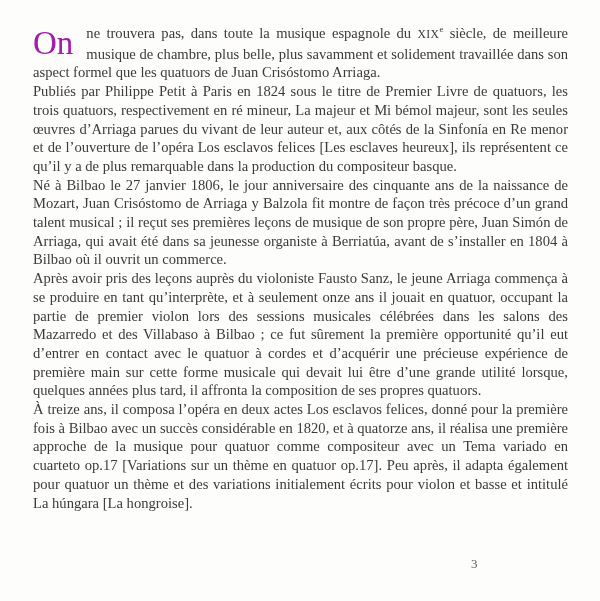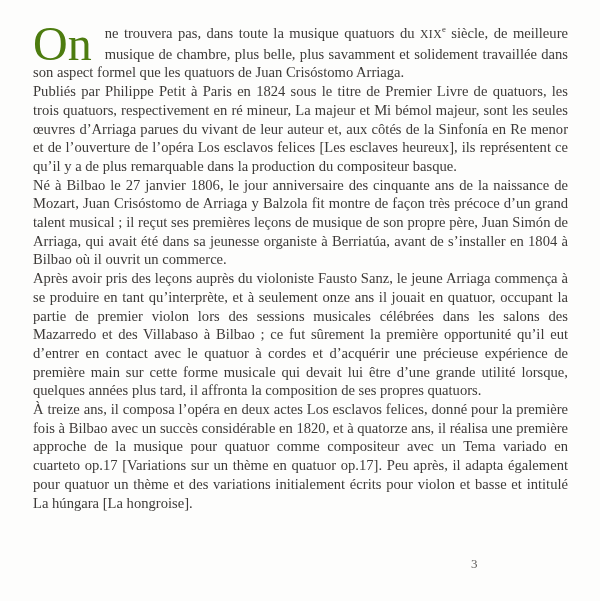--- a/index.html
+++ b/index.html
@@ -15,38 +15,38 @@
   .text-block{
     position:absolute;left:33px;top:24px;width:535px;
     color:#3d3a38;
     font-size:14.6px;line-height:18.7px;
     text-align:justify;
     -webkit-hyphens:none;hyphens:none;
   }
   .para{margin:0;padding:0;}
   .dropcap{
     float:left;
-    font-size:48px;line-height:37px;
+    font-size:33px;line-height:37px;
     padding:1px 13px 0 0;
-    color:#4d7c0f;
+    color:#a21caf;
   }
   .run-n{font-style:normal;}
   .run-i{}
   .run-sc{font-size:0.80em;letter-spacing:0.4px;}
   .run-sup{vertical-align:super;font-size:0.60em;line-height:0;}
   .page-number{
     position:absolute;left:471px;top:556px;
     font-size:13px;color:#5c5a58;
   }
 </style>
 </head>
 <body>
 
 <div class="page">
   <div class="text-block">
-      <p class="para"><span class="dropcap">On</span><span class="run-n">ne trouvera pas, dans toute la musique quatuors du </span><span class="run-sc">XIX</span><span class="run-sup">e</span><span class="run-n"> siècle, de meilleure musique de chambre, plus belle, plus savamment et solidement travaillée dans son aspect formel que les quatuors de Juan Crisóstomo Arriaga.</span></p>
+      <p class="para"><span class="dropcap">On</span><span class="run-n">ne trouvera pas, dans toute la musique espagnole du </span><span class="run-sc">XIX</span><span class="run-sup">e</span><span class="run-n"> siècle, de meilleure musique de chambre, plus belle, plus savamment et solidement travaillée dans son aspect formel que les quatuors de Juan Crisóstomo Arriaga.</span></p>
       <p class="para"><span class="run-n">Publiés par Philippe Petit à Paris en 1824 sous le titre de </span><span class="run-i">Premier Livre de quatuors</span><span class="run-n">, les trois quatuors, respectivement en ré mineur, La majeur et Mi bémol majeur, sont les seules œuvres d’Arriaga parues du vivant de leur auteur et, aux côtés de la </span><span class="run-i">Sinfonía en Re menor</span><span class="run-n"> et de l’ouverture de l’opéra </span><span class="run-i">Los esclavos felices</span><span class="run-n"> [Les esclaves heureux], ils représentent ce qu’il y a de plus remarquable dans la production du compositeur basque.</span></p>
       <p class="para"><span class="run-n">Né à Bilbao le 27 janvier 1806, le jour anniversaire des cinquante ans de la naissance de Mozart, Juan Crisóstomo de Arriaga y Balzola fit montre de façon très précoce d’un grand talent musical ; il reçut ses premières leçons de musique de son propre père, Juan Simón de Arriaga, qui avait été dans sa jeunesse organiste à Berriatúa, avant de s’installer en 1804 à Bilbao où il ouvrit un commerce.</span></p>
       <p class="para"><span class="run-n">Après avoir pris des leçons auprès du violoniste Fausto Sanz, le jeune Arriaga commença à se produire en tant qu’interprète, et à seulement onze ans il jouait en quatuor, occupant la partie de premier violon lors des sessions musicales célébrées dans les salons des Mazarredo et des Villabaso à Bilbao ; ce fut sûrement la première opportunité qu’il eut d’entrer en contact avec le quatuor à cordes et d’acquérir une précieuse expérience de première main sur cette forme musicale qui devait lui être d’une grande utilité lorsque, quelques années plus tard, il affronta la composition de ses propres quatuors.</span></p>
       <p class="para"><span class="run-n">À treize ans, il composa l’opéra en deux actes </span><span class="run-i">Los esclavos felices</span><span class="run-n">, donné pour la première fois à Bilbao avec un succès considérable en 1820, et à quatorze ans, il réalisa une première approche de la musique pour quatuor comme compositeur avec un </span><span class="run-i">Tema variado en cuarteto op.17</span><span class="run-n"> [Variations sur un thème en quatuor op.17]. Peu après, il adapta également pour quatuor un thème et des variations initialement écrits pour violon et basse et intitulé </span><span class="run-i">La húngara</span><span class="run-n"> [La hongroise].</span></p>
     </div>
   <div class="page-number">3</div>
 </div>
 
 </body></html>

